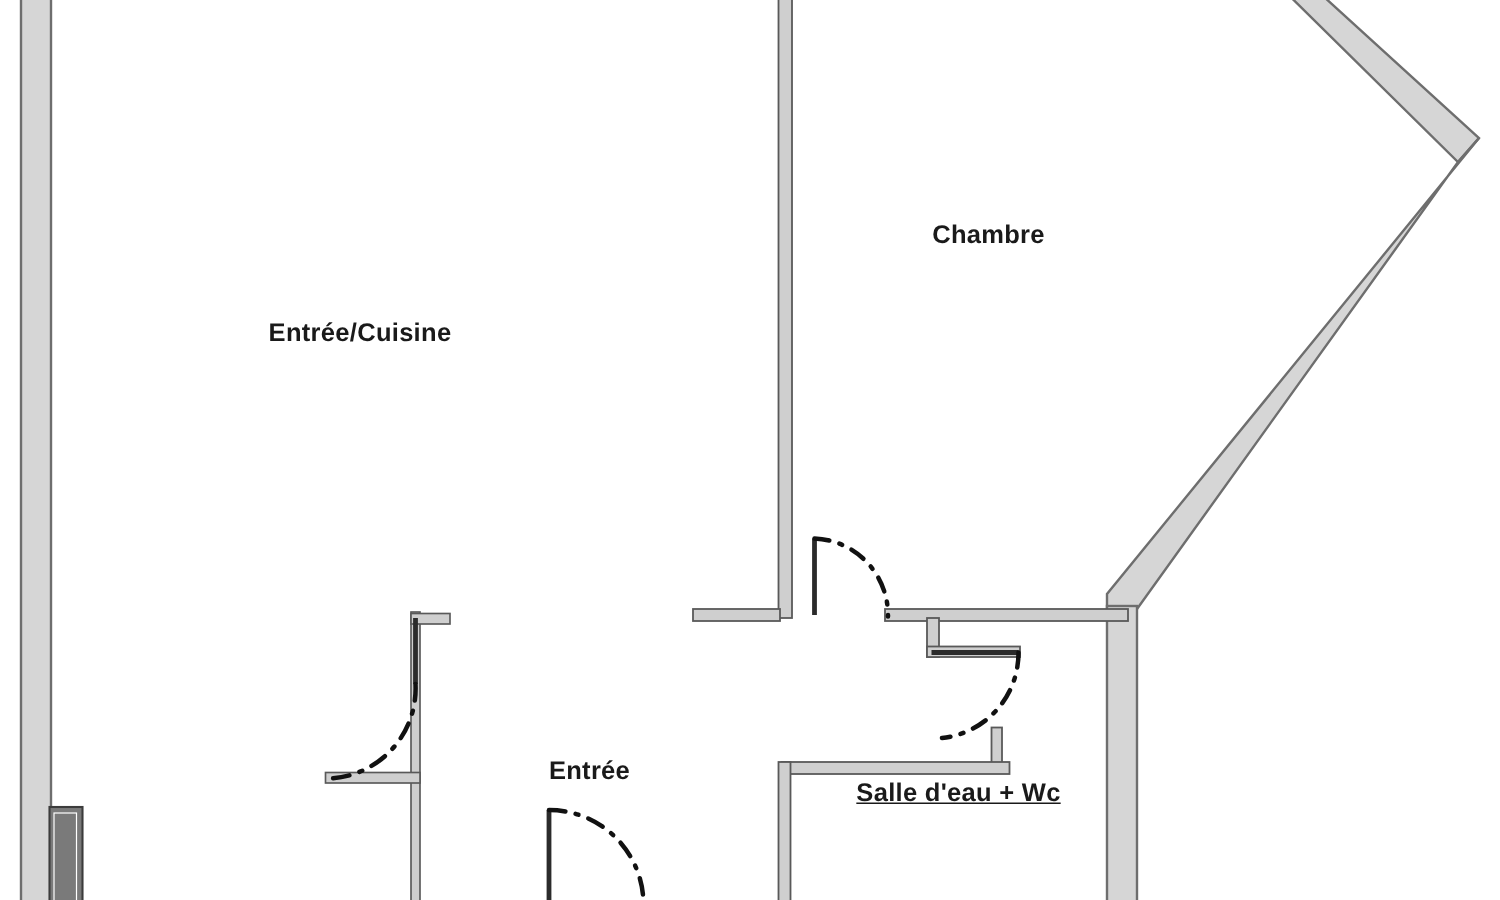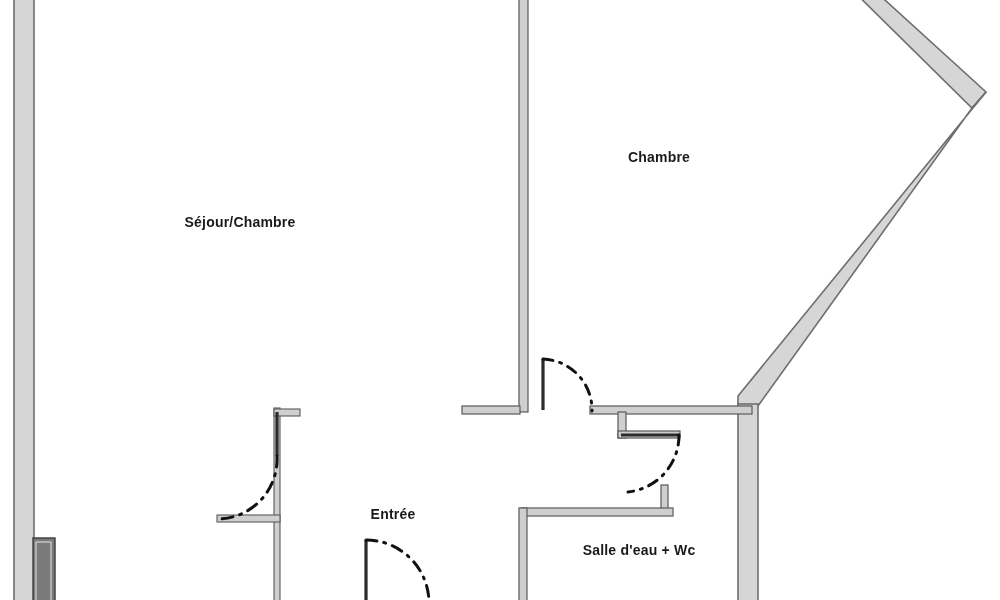--- a/index.html
+++ b/index.html
@@ -23,21 +23,21 @@
     top: 0;
     left: 0;
     width: 1000px;
     height: 600px;
     display: block;
   }
   .room-label {
     position: absolute;
     font-family: "Liberation Sans", sans-serif;
     font-weight: bold;
-    font-size: 14px;
+    font-size: 17px;
     color: #1a1a1a;
     white-space: nowrap;
     letter-spacing: 0.2px;
     transform: translate(-50%, -50%);
     -webkit-font-smoothing: antialiased;
   }
 </style>
 </head>
 <body>
 
@@ -103,21 +103,21 @@
         <path d="M 543 359 A 51 51 0 0 1 592 411" fill="none" stroke="#111111" stroke-width="3" stroke-dasharray="10 7 2 7" stroke-linecap="round"></path>
       </g>
 
       <g>
         <line x1="621" y1="435" x2="679" y2="435" stroke="#2b2b2b" stroke-width="3.2" stroke-linecap="butt"></line>
         <path d="M 679 435 A 57 57 0 0 1 628 492" fill="none" stroke="#111111" stroke-width="3" stroke-dasharray="10 7 2 7" stroke-linecap="round"></path>
       </g>
     </g>
   </svg>
 
-  <div class="room-label" style="left:240px; top:222px;">Séjour/Chambre</div>
+  <div class="room-label" style="left:240px; top:222px;">Entrée/Cuisine</div>
 
   <div class="room-label" style="left:659px; top:157px;">Chambre</div>
 
   <div class="room-label" style="left:393px; top:514px;">Entrée</div>
 
-  <div class="room-label" style="left:639px; top:550px;">Salle d'eau + Wc</div>
+  <div class="room-label" style="left:639px; top:529px;text-decoration:underline;">Salle d'eau + Wc</div>
 
 </div>
 
 </body></html>

